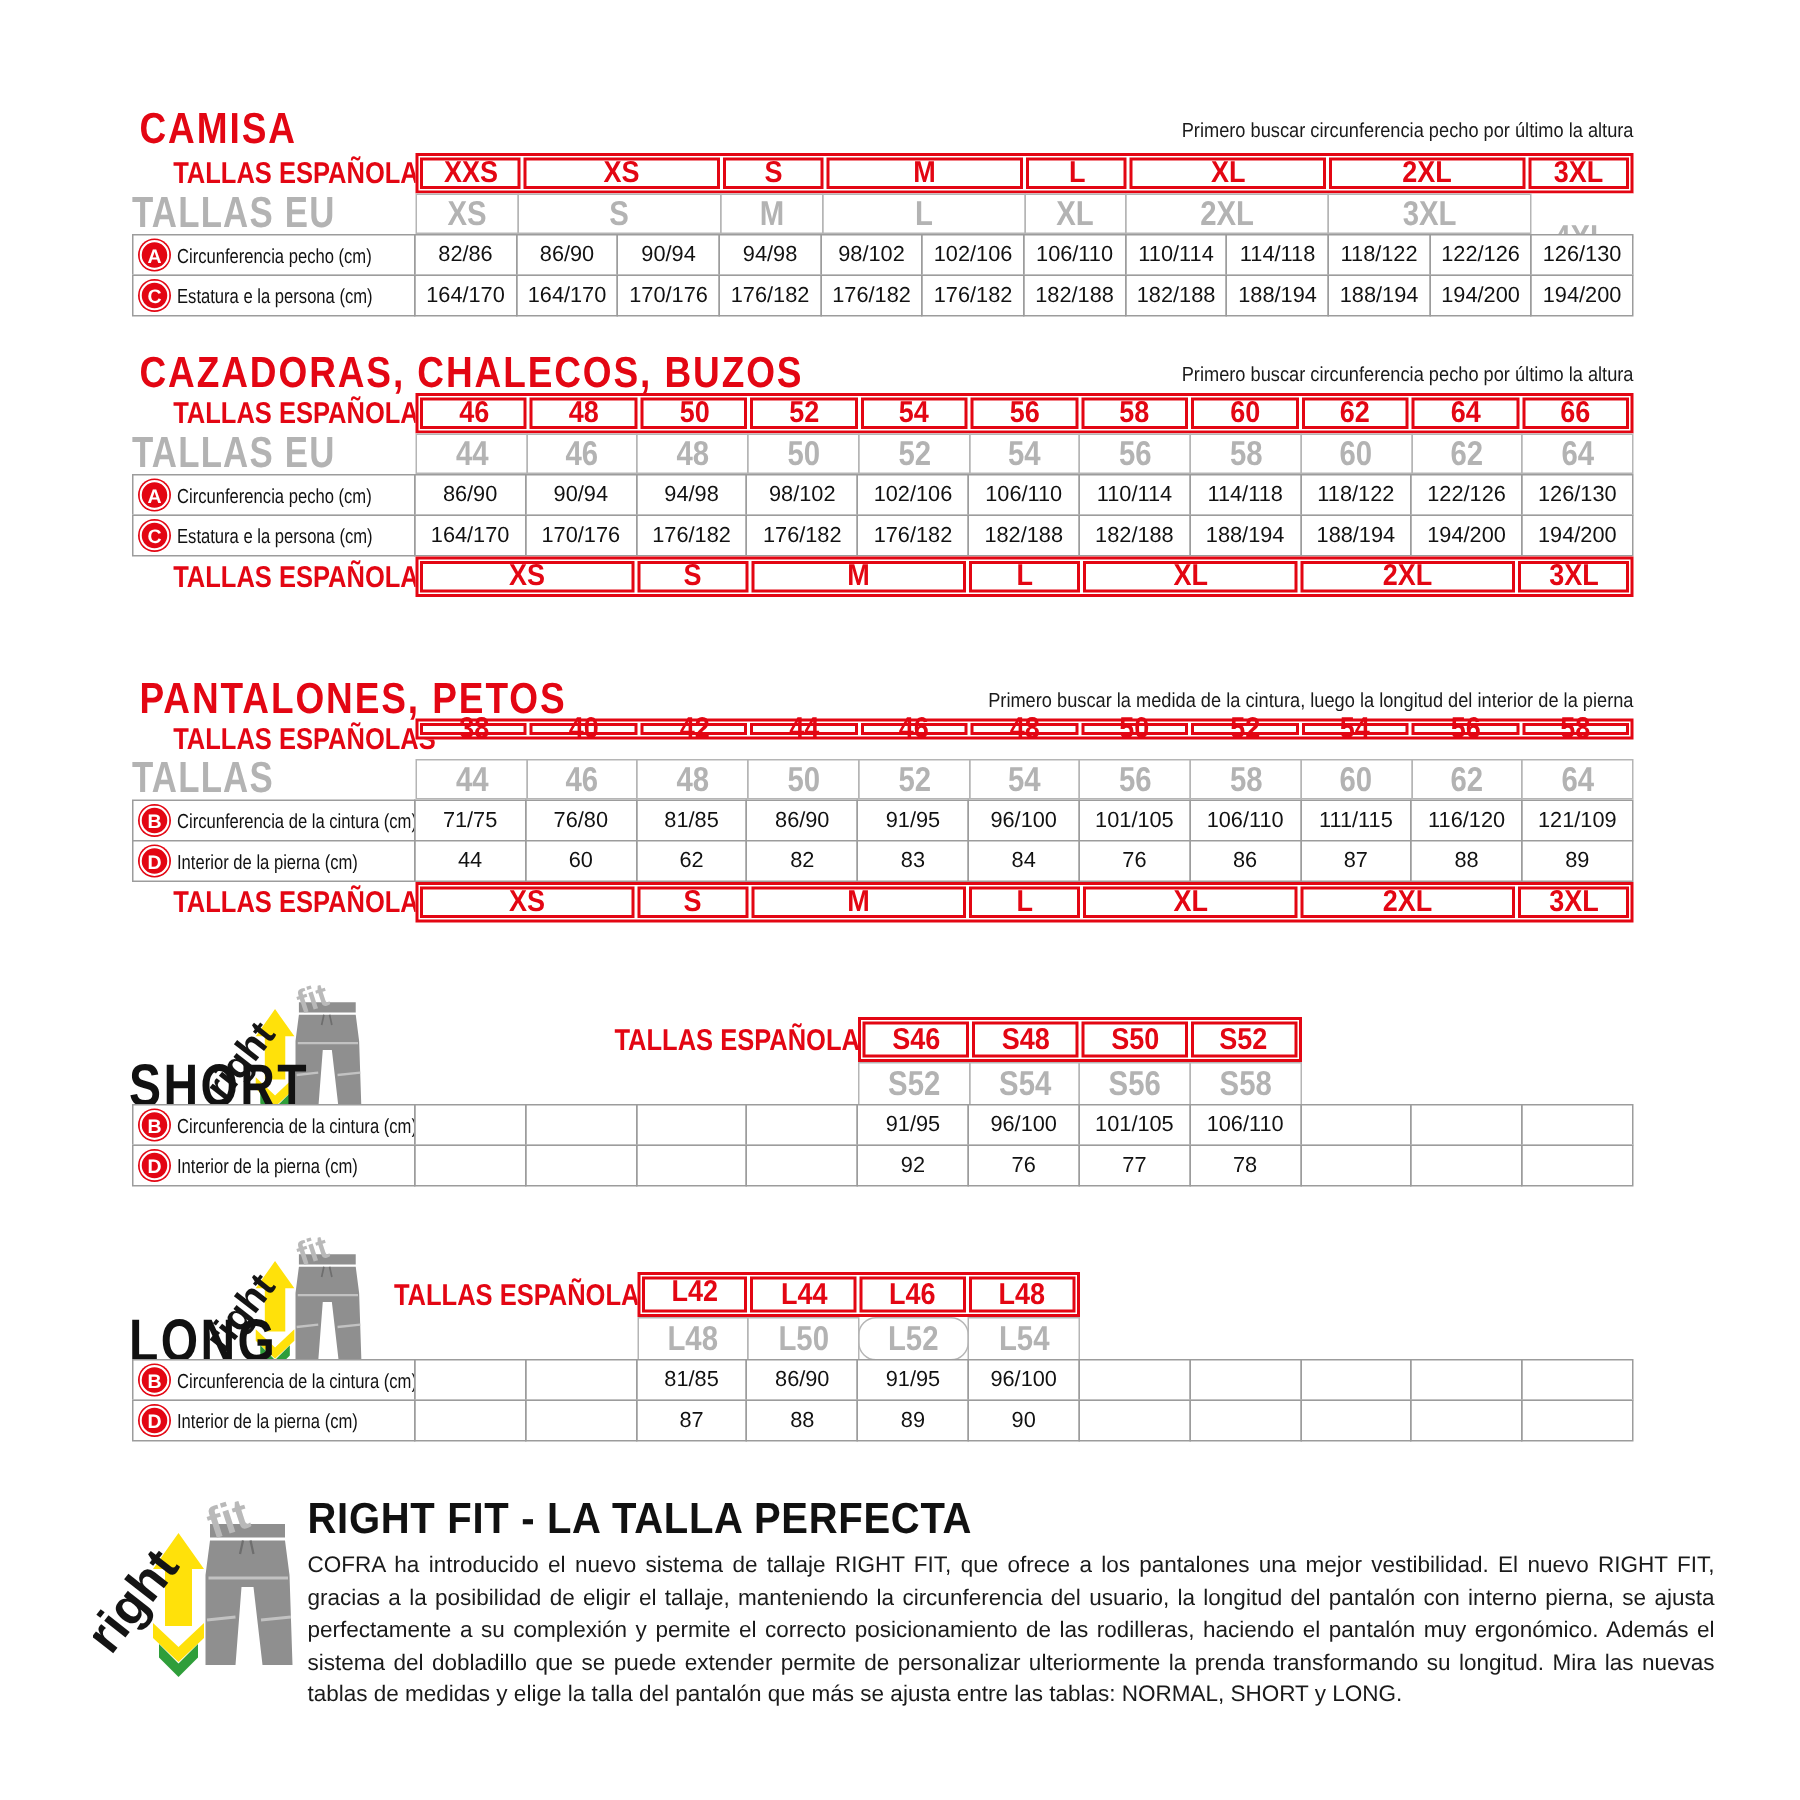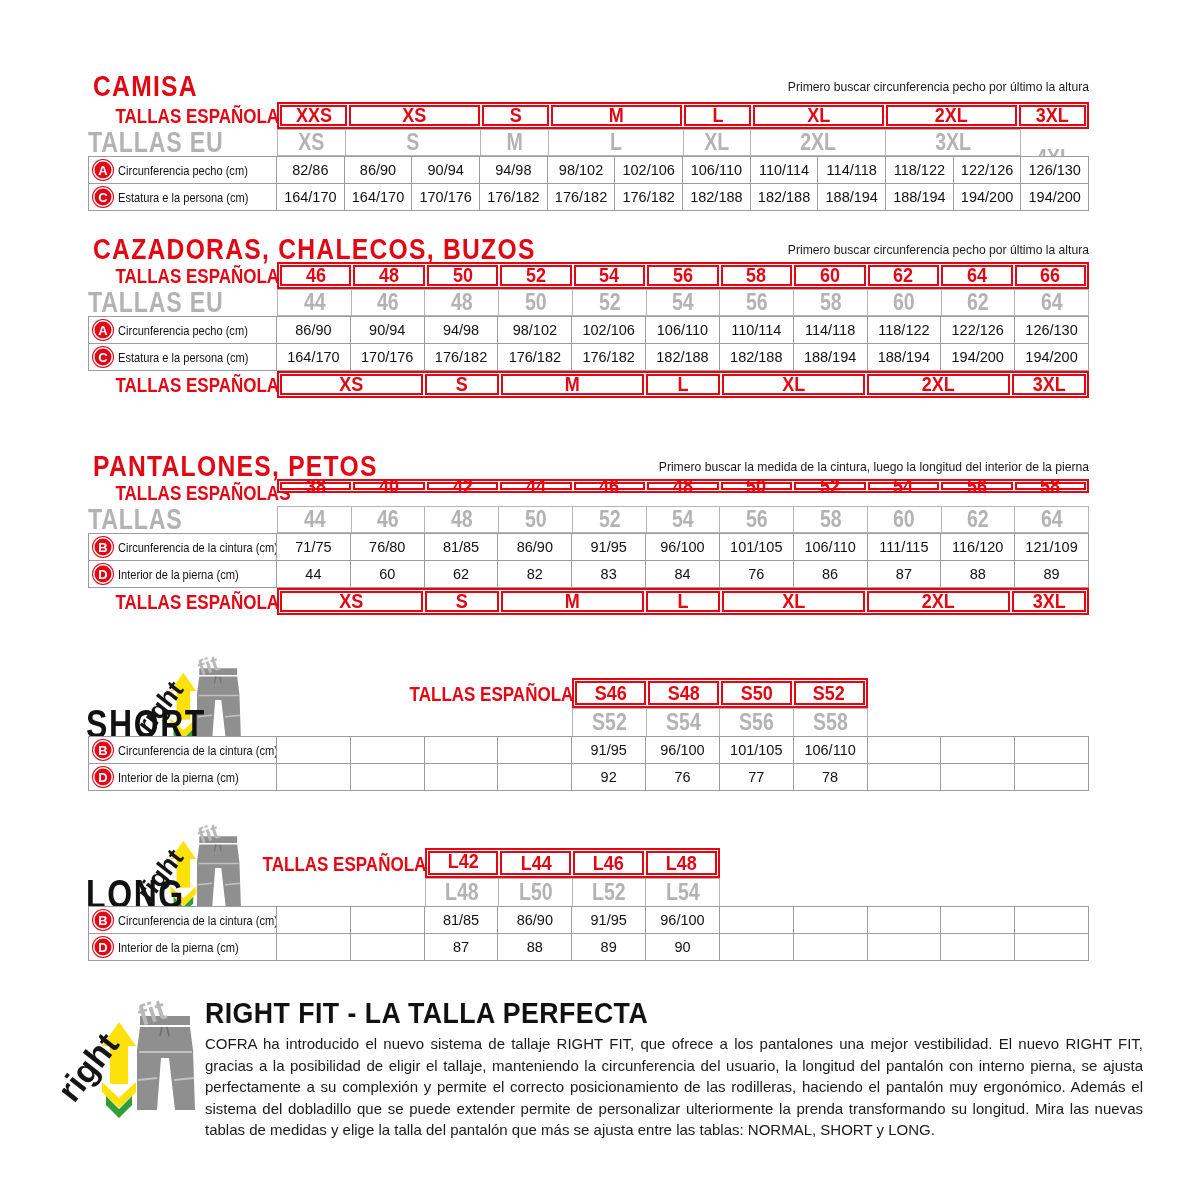--- a/index.html
+++ b/index.html
@@ -506,21 +506,21 @@
         <span>L48</span>
       </div>
     </div>
     <div class="gray-row" style="top: 878px; left: 424.636px; width: 295.273px; height: 29px;">
       <div class="gray-cell" style="flex-grow: 1;">
         <span>L48</span>
       </div>
       <div class="gray-cell" style="flex-grow: 1;">
         <span>L50</span>
       </div>
-      <div class="gray-cell" style="flex-grow: 1;">
+      <div class="gray-cell" style="flex-grow: 1; border-radius: 12px;">
         <span>L52</span>
       </div>
       <div class="gray-cell" style="flex-grow: 1;">
         <span>L54</span>
       </div>
     </div>
     <div class="data-row" style="top: 906px; left: 88px; width: 1001px; height: 28px;">
       <div class="cell label-cell" style="flex: 0 0 189px;">
         <div class="badge">B</div>
         <span class="txt">Circunferencia de la cintura (cm)</span>

